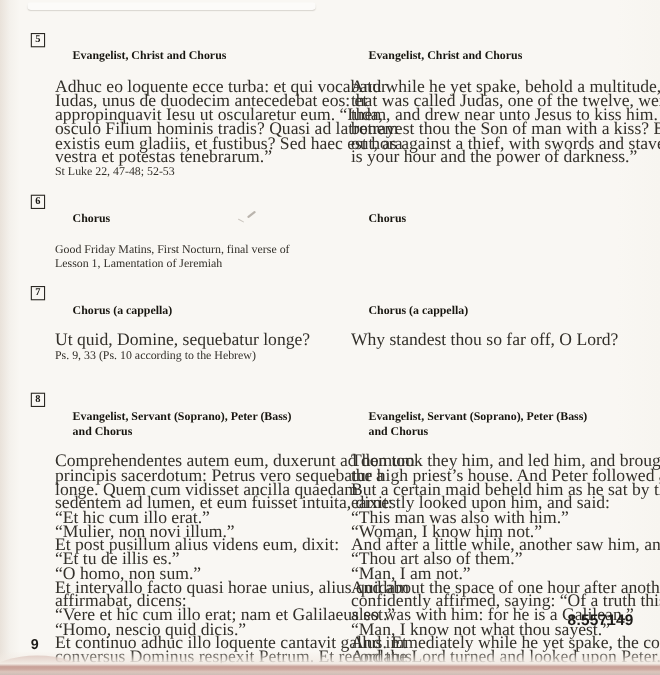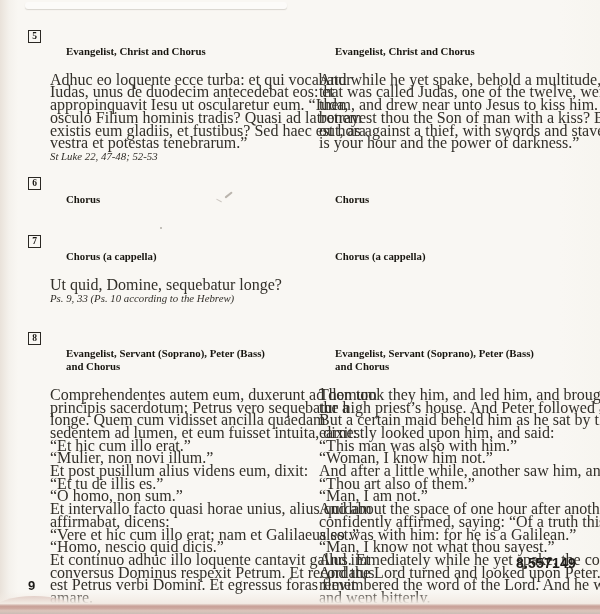--- a/index.html
+++ b/index.html
@@ -32,21 +32,21 @@
     text-align:center;
   }
   .heading {
     margin:16px; font-weight:bold; font-size:10.8px; line-height:12.7px;
     color:#17150f; white-space:pre;
   }
   .body-text {
     font-size:16px; line-height:12.7px; color:#322f29; white-space:pre;
   }
   .source-text {
-    font-style:italic; font-size:10.8px; line-height:12.7px; color:#322f29; white-space:pre;
+    font-size:10.8px; line-height:12.7px; color:#322f29; white-space:pre;
   }
   .footer-page-num {
     position:absolute; left:28px; top:579px;
     font:bold 13px/14px "Liberation Sans", sans-serif; color:#1c1a17;
   }
   .footer-catalog {
     position:absolute; right:24px; top:556px;
     font:bold 14px/15px "Liberation Sans", sans-serif; color:#1c1a17; letter-spacing:.2px;text-align:right;
   }
   .bottom-edge {
@@ -104,38 +104,41 @@
 out, as against a thief, with swords and staves? But this
 is your hour and the power of darkness.”</div>
       </div>
     </section>
 
     <section class="row gap-b">
       <div class="col-left">
         <span class="badge">6</span>
         <div>
           <h3 class="heading">Chorus</h3>
+          <div class="source-text">Good Friday Matins, First Nocturn, final verse of
+Lesson 1, Lamentation of Jeremiah</div>
         </div>
       </div>
       <div class="col-right">
         <h3 class="heading">Chorus</h3>
       </div>
     </section>
 
     <section class="row gap-c">
       <div class="col-left">
         <span class="badge">7</span>
         <div>
           <h3 class="heading">Chorus (a cappella)</h3>
           <div class="body-text">Ut quid, Domine, sequebatur longe?</div>
           <div class="source-text">Ps. 9, 33 (Ps. 10 according to the Hebrew)</div>
         </div>
       </div>
       <div class="col-right">
         <h3 class="heading">Chorus (a cappella)</h3>
+        <div class="body-text">Why standest thou so far off, O Lord?</div>
       </div>
     </section>
 
     <section class="row">
       <div class="col-left">
         <span class="badge">8</span>
         <div>
           <h3 class="heading">Evangelist, Servant (Soprano), Peter (Bass)
 and Chorus</h3>
           <div class="body-text">Comprehendentes autem eum, duxerunt ad domum

